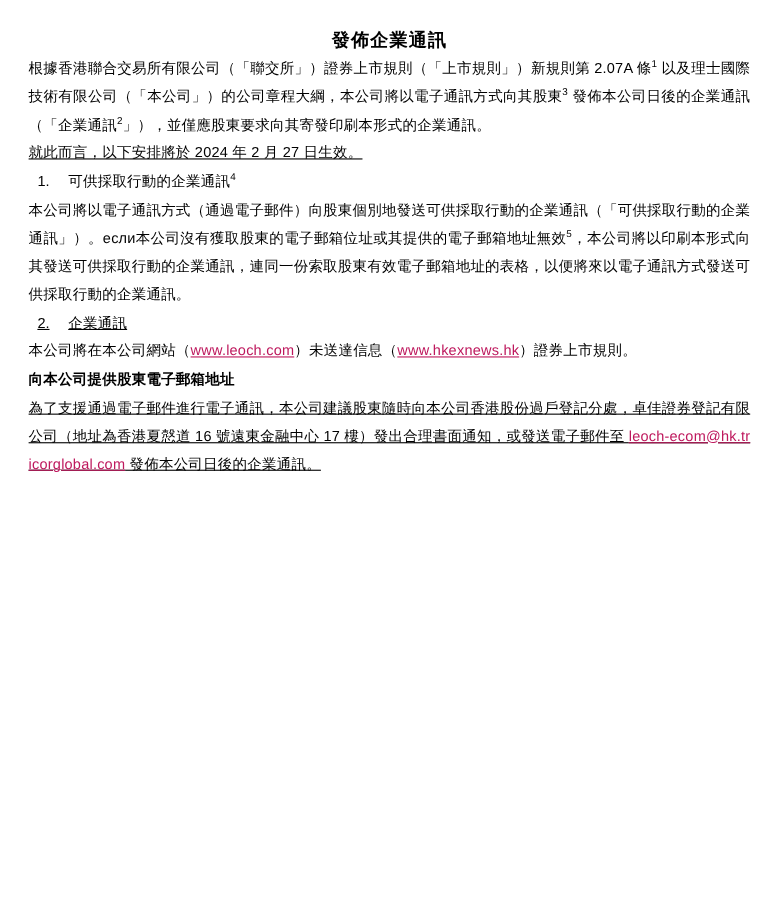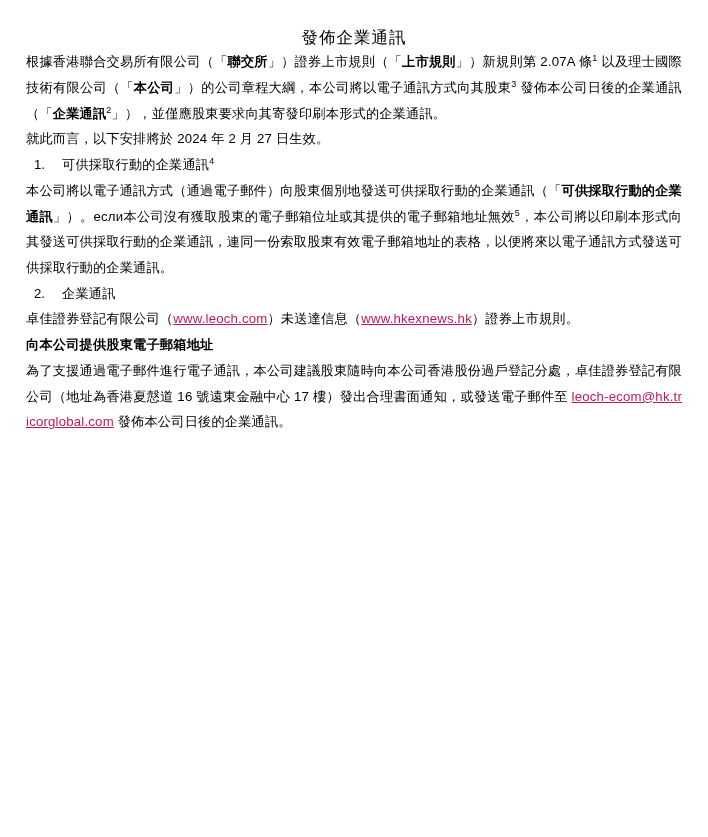--- a/index.html
+++ b/index.html
@@ -17,36 +17,36 @@
   .page {
     width: 708px;
     height: 837px;
     position: relative;
     box-sizing: border-box;
     padding: 0 26px;
   }
   .doc-title {
     text-align: center;
     font-size: 16.5px;
-    font-weight: normal;
+    font-weight: bold;
     letter-spacing: 1px;
     margin-top: 26px;
     margin-bottom: 0;
     line-height: 1.4;
   }
   p.body-text {
     font-size: 13.2px;
     line-height: 1.95;
     text-align: justify;
     text-justify: inter-ideograph;
     margin: 0;
     letter-spacing: 0.2px;
   }
   .gap-lg { margin-top: 42px; }
-  .gap-md { margin-top: 20px; }
+  .gap-md { margin-top: 20px; text-decoration: underline; }
   .gap-sm { margin-top: 14px; }
   .heading {
     font-size: 13.2px;
     font-weight: bold;
     line-height: 1.95;
     margin: 0;
     letter-spacing: 0.2px;
   }
   .list-item {
     display: flex;
@@ -71,21 +71,21 @@
   sup {
     font-size: 9px;
     vertical-align: super;
     line-height: 0;
   }
   a.doclink {
     color: #be185d;
     text-decoration: underline;
     word-break: break-all;
   }
-  .bold { font-weight: bold; }
+  .bold { font-weight: normal; }
 </style>
 </head>
 <body>
 
 <div class="page">
 
   <h1 class="doc-title">發佈企業通訊</h1>
 
   <p class="body-text gap-lg"><span>根據香港聯合交易所有限公司（「</span><span class="bold">聯交所</span><span>」）證券上市規則（「</span><span class="bold">上市規則</span><span>」）新規則第 2.07A 條</span><sup>1</sup><span> 以及理士國際技術有限公司（「</span><span class="bold">本公司</span><span>」）的公司章程大綱，本公司將以電子通訊方式向其股東</span><sup>3</sup><span> 發佈本公司日後的企業通訊（「</span><span class="bold">企業通訊</span><sup>2</sup><span>」），並僅應股東要求向其寄發印刷本形式的企業通訊。</span></p>
 
@@ -97,21 +97,21 @@
     <div class="list-label"><span>可供採取行動的企業通訊</span><sup>4</sup></div>
   </div>
 
   <p class="body-text indent gap-sm"><span>本公司將以電子通訊方式（通過電子郵件）向股東個別地發送可供採取行動的企業通訊（「</span><span class="bold">可供採取行動的企業通訊</span><span>」）。если本公司沒有獲取股東的電子郵箱位址或其提供的電子郵箱地址無效</span><sup>5</sup><span>，本公司將以印刷本形式向其發送可供採取行動的企業通訊，連同一份索取股東有效電子郵箱地址的表格，以便將來以電子通訊方式發送可供採取行動的企業通訊。</span></p>
 
   <div class="list-item gap-md">
     <div class="list-num">2.</div>
     <div class="list-label">企業通訊</div>
   </div>
 
-  <p class="body-text indent gap-sm"><span>卓佳證券登記有限公司（</span><a class="doclink" href="#">www.leoch.com</a><span>）未送達信息（</span><a class="doclink" href="#">www.hkexnews.hk</a><span>）證券上市規則。</span></p>
+  <p class="body-text indent gap-sm"><span>本公司將在本公司網站（</span><a class="doclink" href="#">www.leoch.com</a><span>）未送達信息（</span><a class="doclink" href="#">www.hkexnews.hk</a><span>）證券上市規則。</span></p>
 
 
   <p class="heading gap-lg">向本公司提供股東電子郵箱地址</p>
 
   <p class="body-text gap-md"><span>為了支援通過電子郵件進行電子通訊，本公司建議股東隨時向本公司香港股份過戶登記分處，卓佳證券登記有限公司（地址為香港夏慤道 16 號遠東金融中心 17 樓）發出合理書面通知，或發送電子郵件至 </span><a class="doclink" href="#">leoch-ecom@hk.tricorglobal.com</a><span> 發佈本公司日後的企業通訊。</span></p>
 
 
 </div>
 
 </body></html>

